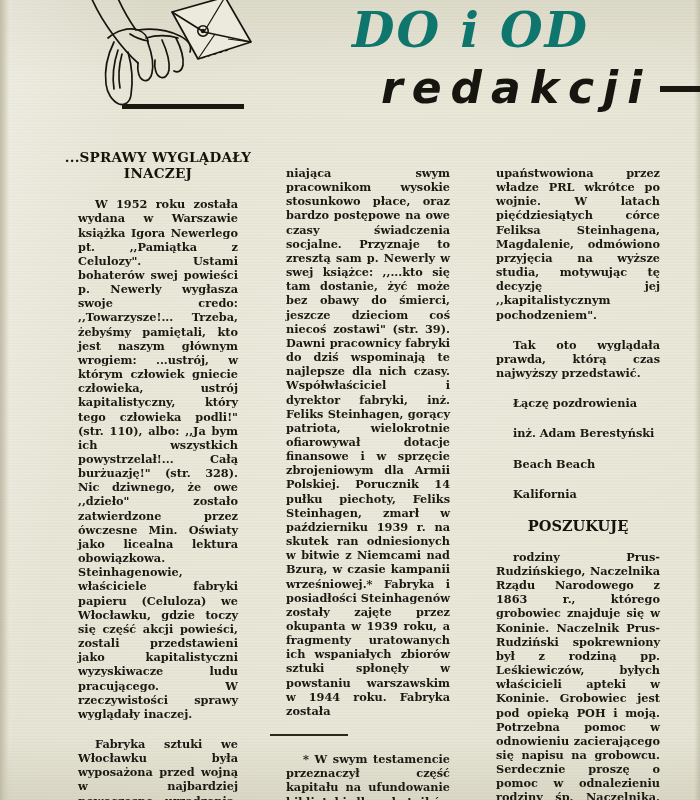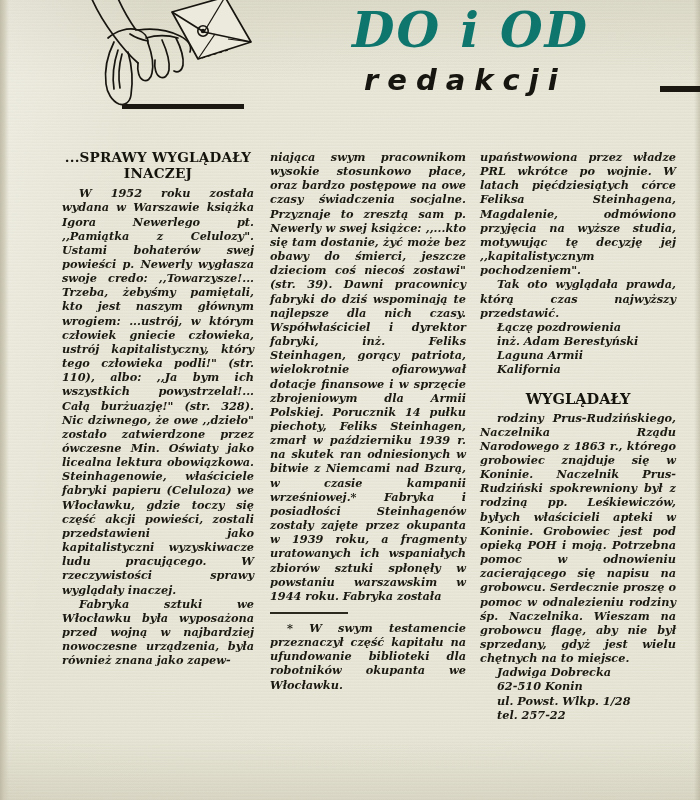--- a/index.html
+++ b/index.html
@@ -34,24 +34,24 @@
   
   #masthead{position:absolute;left:0;top:0;width:700px;height:140px;}
   .mh-title{
     position:absolute;left:352px;top:6px;
     font-family:"DejaVu Serif", serif;
     font-weight:700;font-style:italic;
     font-size:49px;letter-spacing:2px;color:#0f766e;
     white-space:nowrap;line-height:1;
   }
   .mh-sub{
-    position:absolute;left:364px;top:66px;
+    position:absolute;left:381px;top:66px;
     font-family:"DejaVu Sans", sans-serif;
     font-weight:700;font-style:italic;
-    font-size:29px;letter-spacing:9px;color:#17150f;
+    font-size:44px;letter-spacing:9px;color:#17150f;
     white-space:nowrap;line-height:1;
   }
   .mh-rule-l{position:absolute;left:122px;top:104px;width:122px;height:5px;background:#1a1810;}
   .mh-rule-r{position:absolute;left:660px;top:86px;width:40px;height:6px;background:#1a1810;}
 
   
   #illo{position:absolute;left:52px;top:-6px;width:260px;height:126px;}
 
   
   .col{
@@ -62,21 +62,21 @@
     line-height:14.15px;
     color:#1b1a12;
     text-align:justify;
     text-justify:inter-word;
     -webkit-font-smoothing:none;
   }
   #col1{left:62px;width:192px;}
   #col2{left:270px;width:196px;}
   #col3{left:480px;width:196px;}
 
-  .col p{margin:0;text-indent:17px;font-style:italic;}
+  .col p{margin:16px;text-indent:17px;}
   .col p.noind{text-indent:0;}
 
   h2.head{
     margin:0 0 5px 0;
     font-family:"DejaVu Serif", serif;
     font-weight:700;font-size:13.6px;line-height:15.6px;
     text-align:center;letter-spacing:.2px;color:#14130c;
     text-indent:0;
   }
   h2.head2{
@@ -165,22 +165,22 @@
   <p class="noind">niająca swym pracownikom wysokie stosunkowo płace, oraz bardzo postępowe na owe czasy świadczenia socjalne. Przyznaje to zresztą sam p. Newerly w swej książce: ,,...kto się tam dostanie, żyć może bez obawy do śmierci, jeszcze dzieciom coś niecoś zostawi" (str. 39). Dawni pracownicy fabryki do dziś wspominają te najlepsze dla nich czasy. Współwłaściciel i dyrektor fabryki, inż. Feliks Steinhagen, gorący patriota, wielokrotnie ofiarowywał dotacje finansowe i w sprzęcie zbrojeniowym dla Armii Polskiej. Porucznik 14 pułku piechoty, Feliks Steinhagen, zmarł w październiku 1939 r. na skutek ran odniesionych w bitwie z Niemcami nad Bzurą, w czasie kampanii wrześniowej.* Fabryka i posiadłości Steinhagenów zostały zajęte przez okupanta w 1939 roku, a fragmenty uratowanych ich wspaniałych zbiorów sztuki spłonęły w powstaniu warszawskim w 1944 roku. Fabryka została</p>
   <div class="footnote-rule"></div>
   <p class="footnote">* W swym testamencie przeznaczył część kapitału na ufundowanie biblioteki dla robotników okupanta we Włocławku.</p>
 </div>
 
 <div class="col" id="col3">
   <p class="noind">upaństwowiona przez władze PRL wkrótce po wojnie. W latach pięćdziesiątych córce Feliksa Steinhagena, Magdalenie, odmówiono przyjęcia na wyższe studia, motywując tę decyzję jej ,,kapitalistycznym pochodzeniem".</p>
   <p>Tak oto wyglądała prawda, którą czas najwyższy przedstawić.</p>
   <p class="cjust">Łączę pozdrowienia</p>
   <p class="sig sig-name">inż. Adam Berestyński</p>
-  <p class="sig">Laguna Armii</p>
+  <p class="sig">Beach Beach</p>
   <p class="sig">Kalifornia</p>
 
-  <h2 class="head2">WYGLĄDAŁY</h2>
+  <h2 class="head2">POSZUKUJĘ</h2>
   <p>rodziny Prus-Rudzińskiego, Naczelnika Rządu Narodowego z 1863 r., którego grobowiec znajduje się w Koninie. Naczelnik Prus-Rudziński spokrewniony był z rodziną pp. Leśkiewiczów, byłych właścicieli apteki w Koninie. Grobowiec jest pod opieką POH i moją. Potrzebna pomoc w odnowieniu zacierającego się napisu na grobowcu. Serdecznie proszę o pomoc w odnalezieniu rodziny śp. Naczelnika. Wieszam na grobowcu flagę, aby nie był sprzedany, gdyż jest wielu chętnych na to miejsce.</p>
   <p class="addr">Jadwiga Dobrecka</p>
   <p class="addr">62-510 Konin</p>
   <p class="addr">ul. Powst. Wlkp. 1/28</p>
   <p class="addr">tel. 257-22</p>
 </div>
 
 </body></html>

